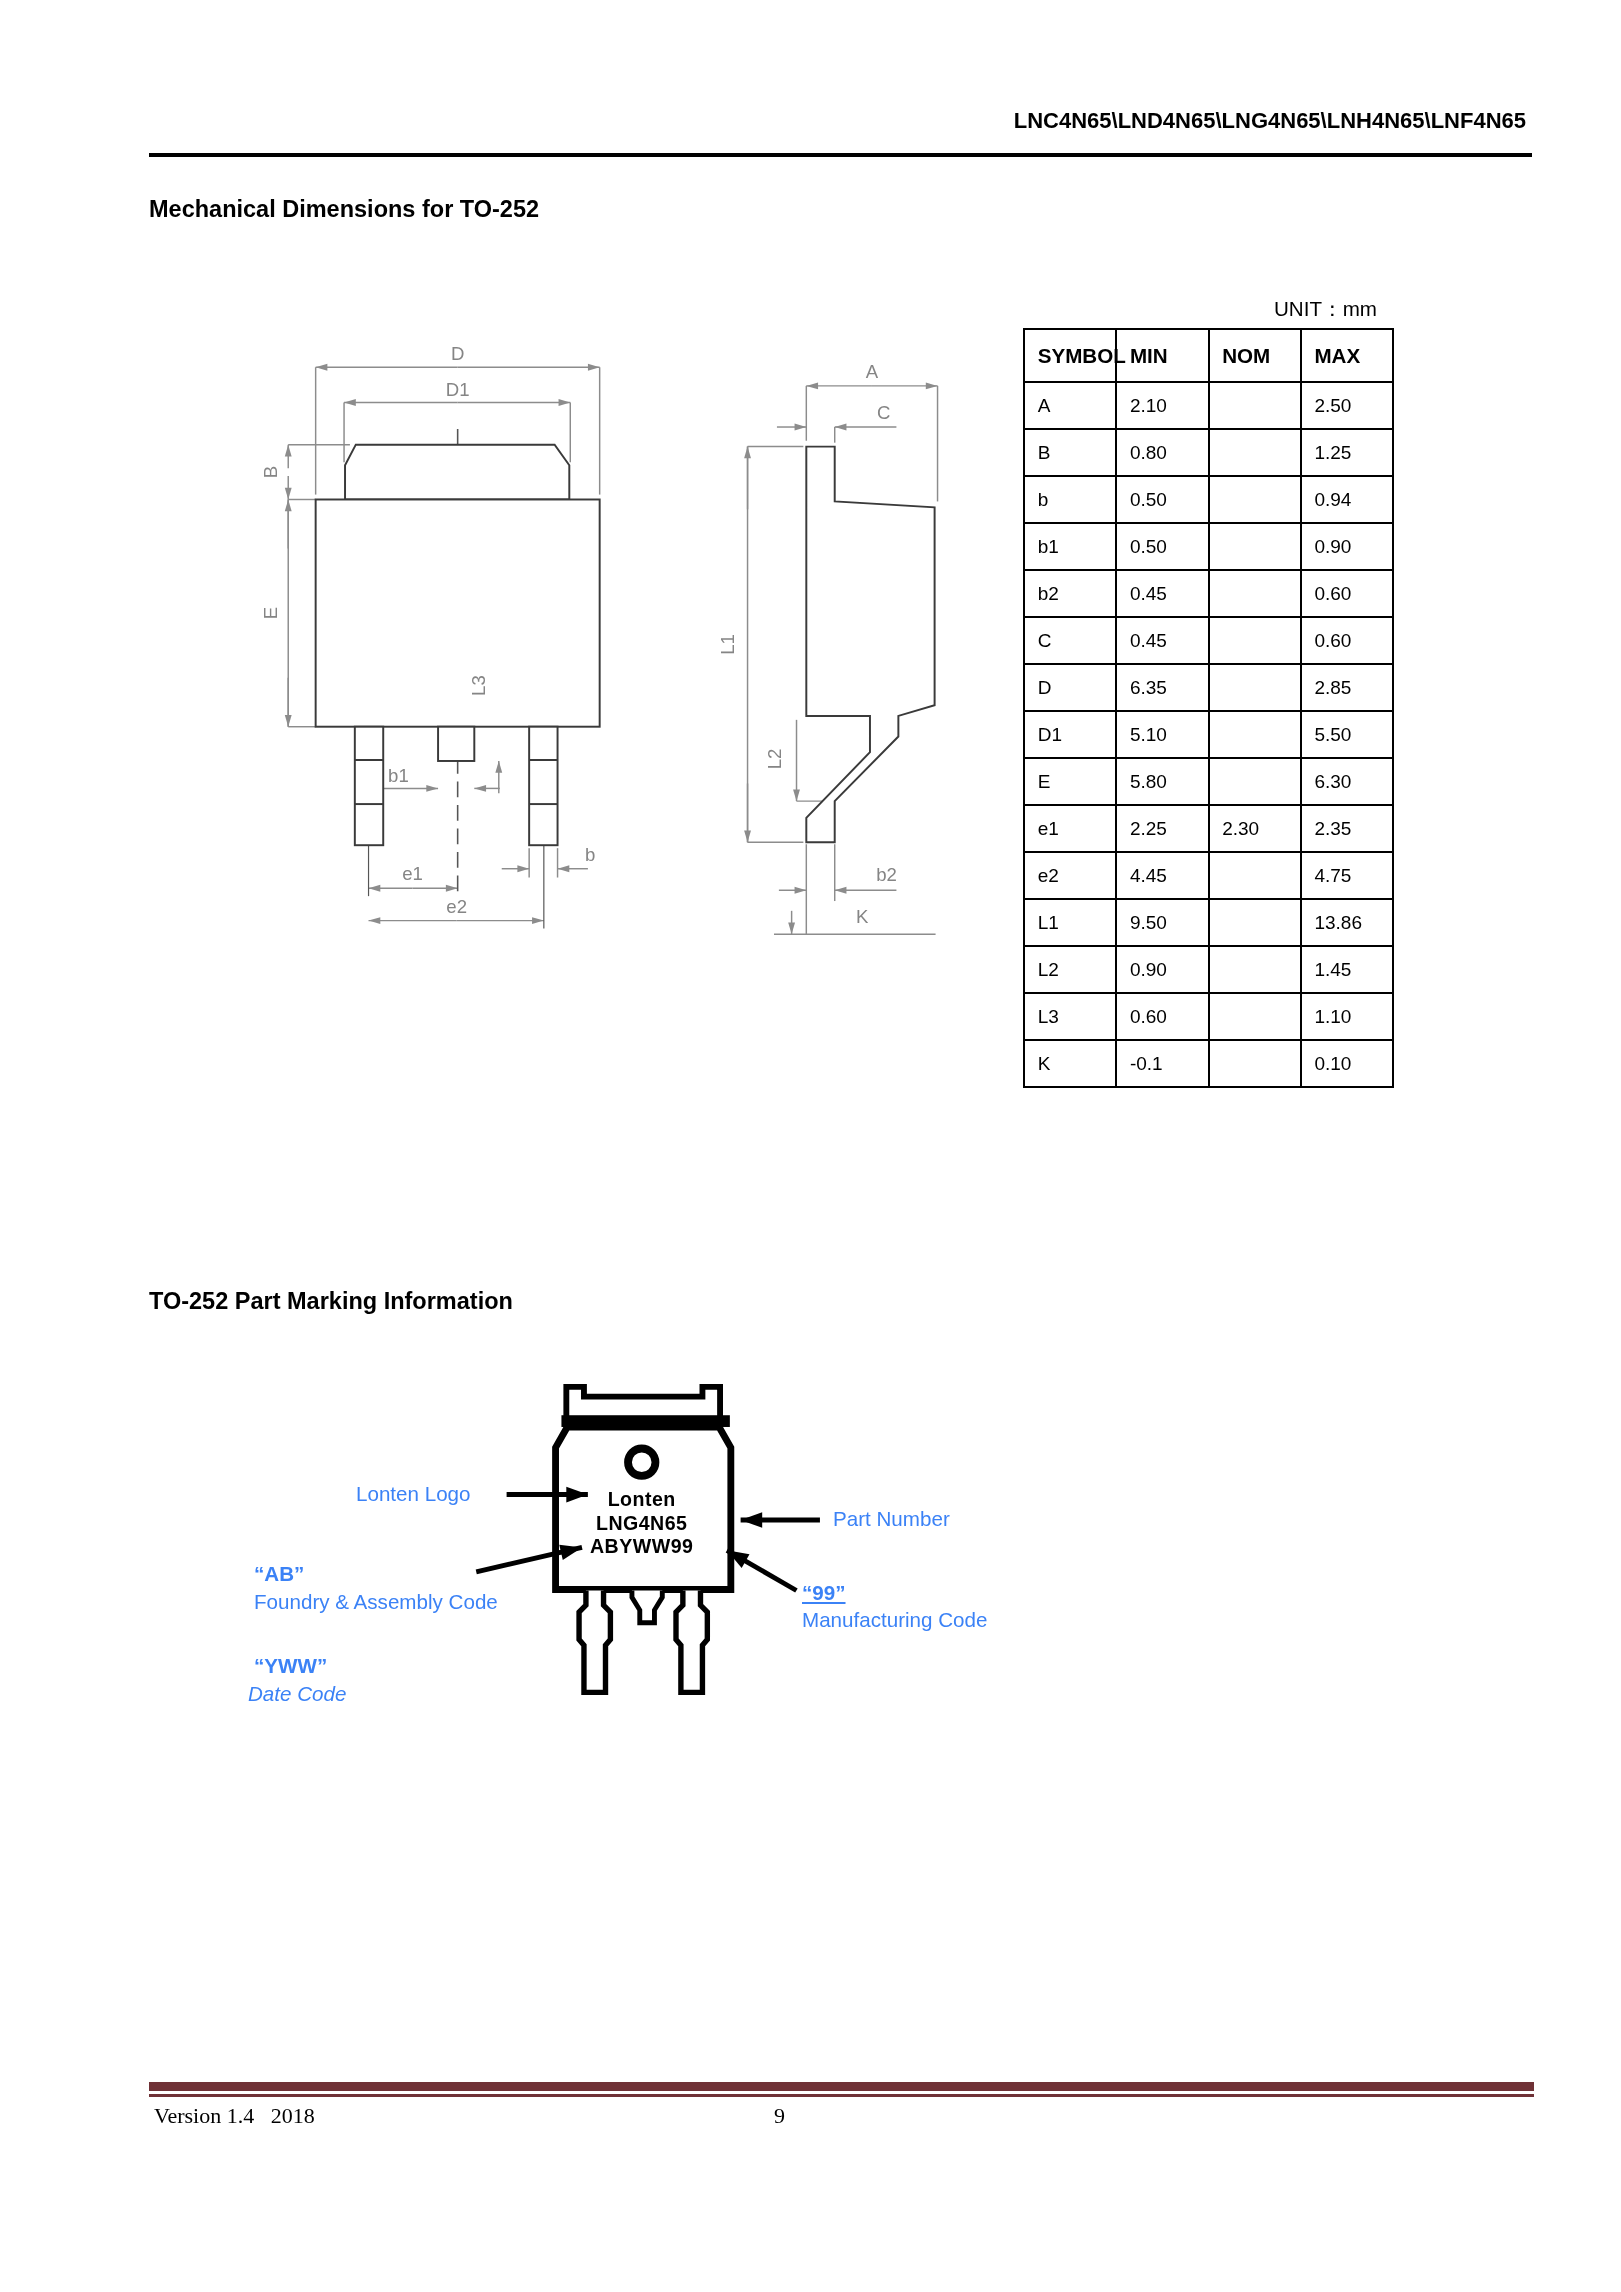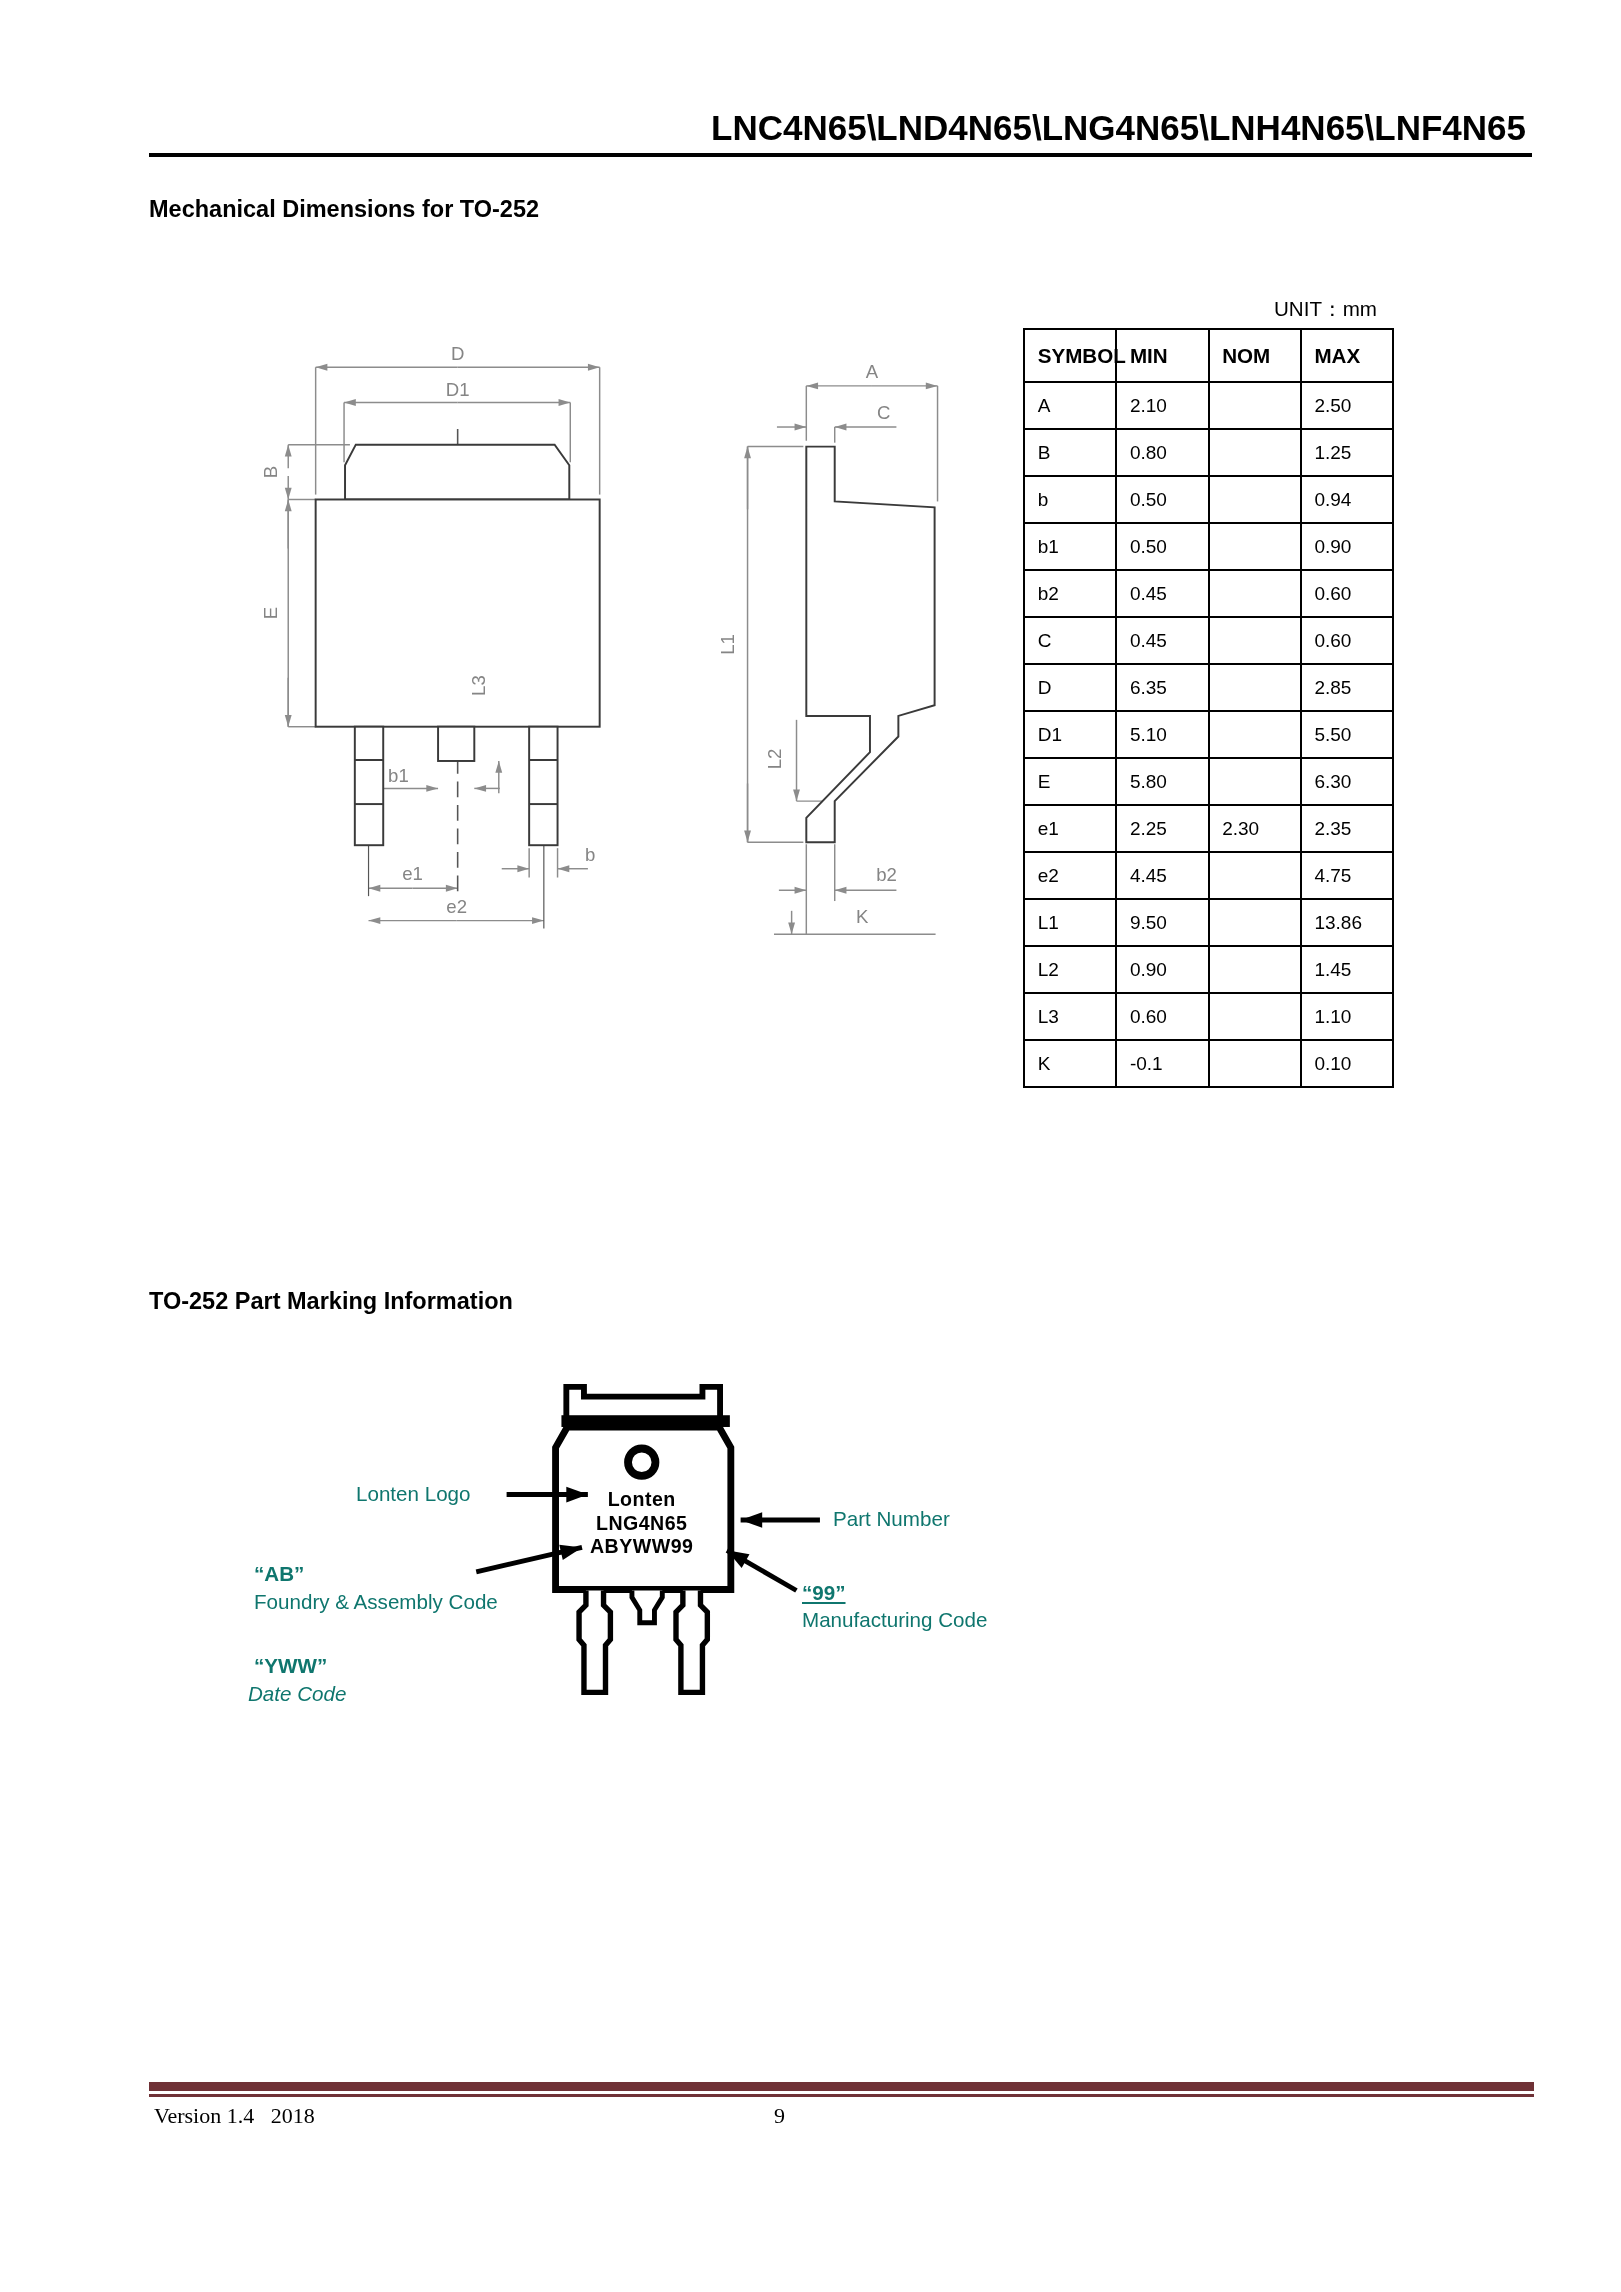--- a/index.html
+++ b/index.html
@@ -1,33 +1,33 @@
 <!DOCTYPE html>
 <html><head>
 <meta charset="utf-8">
 <title>TO-252 Datasheet Page</title>
 <style>
   html,body{margin:0;padding:0;background:#ffffff;}
   body{width:1621px;height:2293px;position:relative;font-family:"Liberation Sans",sans-serif;color:#000;}
   .abs{position:absolute;}
   
-  .hdr-pn{top:108px;left:0;right:95px;text-align:right;font-size:35px;font-weight:bold;letter-spacing:0px;white-space:pre;}
+  .hdr-pn{top:108px;left:0;right:95px;text-align:right;font-size:22px;font-weight:bold;letter-spacing:0px;white-space:pre;}
   .hdr-rule{top:153px;left:149px;width:1383px;height:3.9px;background:#000;}
   .sec-title{left:149px;font-size:23.5px;font-weight:bold;}
   .unit-label{left:1274px;top:295px;font-size:20.6px;white-space:pre;}
   
   table.dims{position:absolute;left:1023px;top:328px;border-collapse:collapse;table-layout:fixed;width:371px;}
   table.dims th,table.dims td{border:2.9px solid #000;text-align:left;padding:0 0 0 12.7px;vertical-align:middle;background:#fff;}
   table.dims th{height:51px;font-size:20.6px;font-weight:bold;}
   table.dims td{height:45px;font-size:19px;font-weight:normal;}
   
   .dim-label{font-family:"Liberation Sans",sans-serif;font-size:19px;fill:#858585;}
   .mark-text{font-family:"Liberation Sans",sans-serif;font-size:20px;font-weight:bold;fill:#000;letter-spacing:0.5px;}
   
-  .callout{font-size:20.6px;color:#0f766e;white-space:nowrap;}
+  .callout{font-size:20.6px;color:#3b82f6;white-space:nowrap;}
   
   .ft-bar1{left:149px;top:2082px;width:1385px;height:8.8px;}
   .ft-bar2{left:149px;top:2094px;width:1385px;height:2.9px;}
   .ft-text{font-family:Liberation Serif, serif;font-size:22px;white-space:pre;}
 </style>
 </head>
 <body>
 
 <div class="abs hdr-pn">LNC4N65\LND4N65\LNG4N65\LNH4N65\LNF4N65</div>
 <div class="abs hdr-rule"></div>

